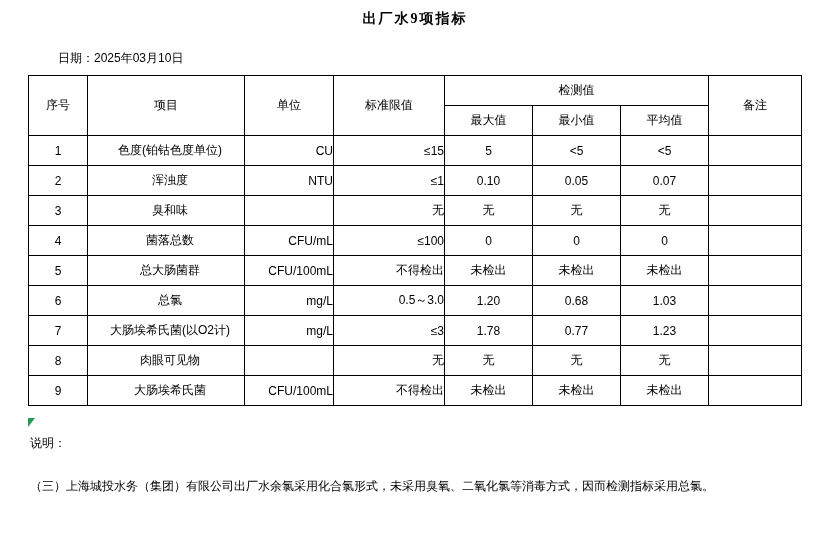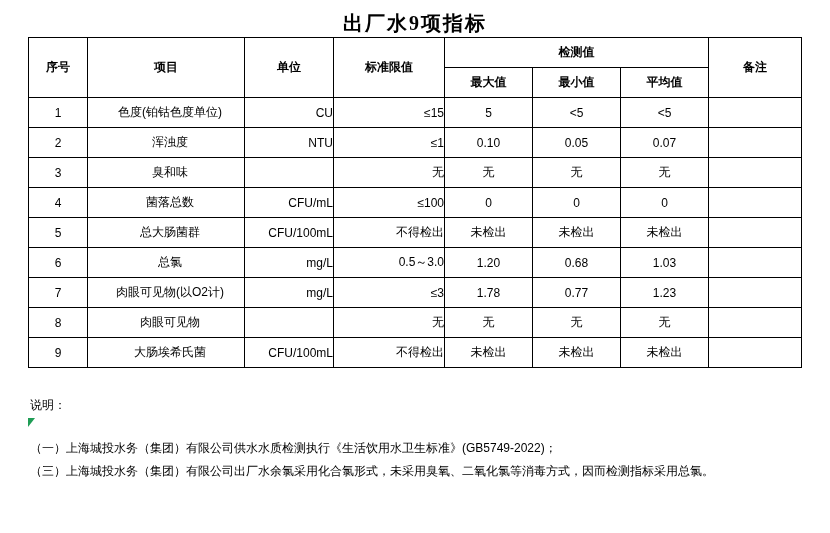--- a/index.html
+++ b/index.html
@@ -15,21 +15,21 @@
     overflow: hidden;
   }
   .page {
     position: relative;
     width: 830px;
     height: 533px;
     box-sizing: border-box;
   }
   .title {
     text-align: center;
-    font-size: 20px;
+    font-size: 14px;
     font-weight: bold;
     letter-spacing: 2px;
     margin-top: 10px;
     margin-bottom: 0;
     font-family: "Liberation Serif", serif;
   }
   .date-line {
     font-size: 12px;
     margin-left: 58px;
     margin-top: 22px;
@@ -42,21 +42,21 @@
     table-layout: fixed;
   }
   table.report th, table.report td {
     border: 1px solid #000000;
     font-size: 12px;
     padding: 0;
     height: 29px;
     vertical-align: middle;
   }
   table.report th {
-    font-weight: bold;
+    font-weight: normal;
     text-align: center;
     margin-top: 24px;
   }
   .c-idx { width: 58px; text-align: center; }
   .c-item { width: 156px; text-align: center; padding-left: 8px !important; }
   .c-unit { width: 88px; text-align: right; padding-left: 6px !important; }
   .c-limit { width: 110px; text-align: right; padding-left: 6px !important; }
   .c-val { width: 100px; text-align: center; }
   .c-note { width: 92px; text-align: center; }
   .hdr-item, .hdr-unit, .hdr-limit { text-align: center !important; padding-left: 0 !important; }
@@ -79,20 +79,21 @@
     clip-path: polygon(0 0, 100% 0, 0 100%);
   }
 </style>
 </head>
 <body>
 
 <div class="page">
 
   <div class="title">出厂水9项指标</div>
 
+  <div class="date-line">日期：2025年03月10日</div>
 
   <table class="report">
     <thead>
       <tr>
         <th class="c-idx" rowspan="2">序号</th>
         <th class="c-item hdr-item" rowspan="2">项目</th>
         <th class="c-unit hdr-unit" rowspan="2">单位</th>
         <th class="c-limit hdr-limit" rowspan="2">标准限值</th>
         <th colspan="3">检测值</th>
         <th class="c-note" rowspan="2">备注</th>
@@ -159,21 +160,21 @@
         <td class="c-item">总氯</td>
         <td class="c-unit">mg/L</td>
         <td class="c-limit">0.5～3.0</td>
         <td class="c-val">1.20</td>
         <td class="c-val">0.68</td>
         <td class="c-val">1.03</td>
         <td class="c-note"></td>
       </tr>
       <tr>
         <td class="c-idx">7</td>
-        <td class="c-item">肉眼可见物(以O2计)</td>
+        <td class="c-item">大肠埃希氏菌(以O2计)</td>
         <td class="c-unit">mg/L</td>
         <td class="c-limit">≤3</td>
         <td class="c-val">1.78</td>
         <td class="c-val">0.77</td>
         <td class="c-val">1.23</td>
         <td class="c-note"></td>
       </tr>
       <tr>
         <td class="c-idx">8</td>
         <td class="c-item">肉眼可见物</td>
@@ -194,17 +195,16 @@
         <td class="c-val">未检出</td>
         <td class="c-note"></td>
       </tr>
     </tbody>
   </table>
 
   <div class="marker"></div>
 
   <div class="note-block">
     <div class="note-title">说明：</div>
-    <div>（一）上海城投水务（集团）有限公司供水水质检测执行《生活饮用水卫生标准》(GB5749-2022)；</div>
     <div>（三）上海城投水务（集团）有限公司出厂水余氯采用化合氯形式，未采用臭氧、二氧化氯等消毒方式，因而检测指标采用总氯。</div>
   </div>
 
 </div>
 
 </body></html>

